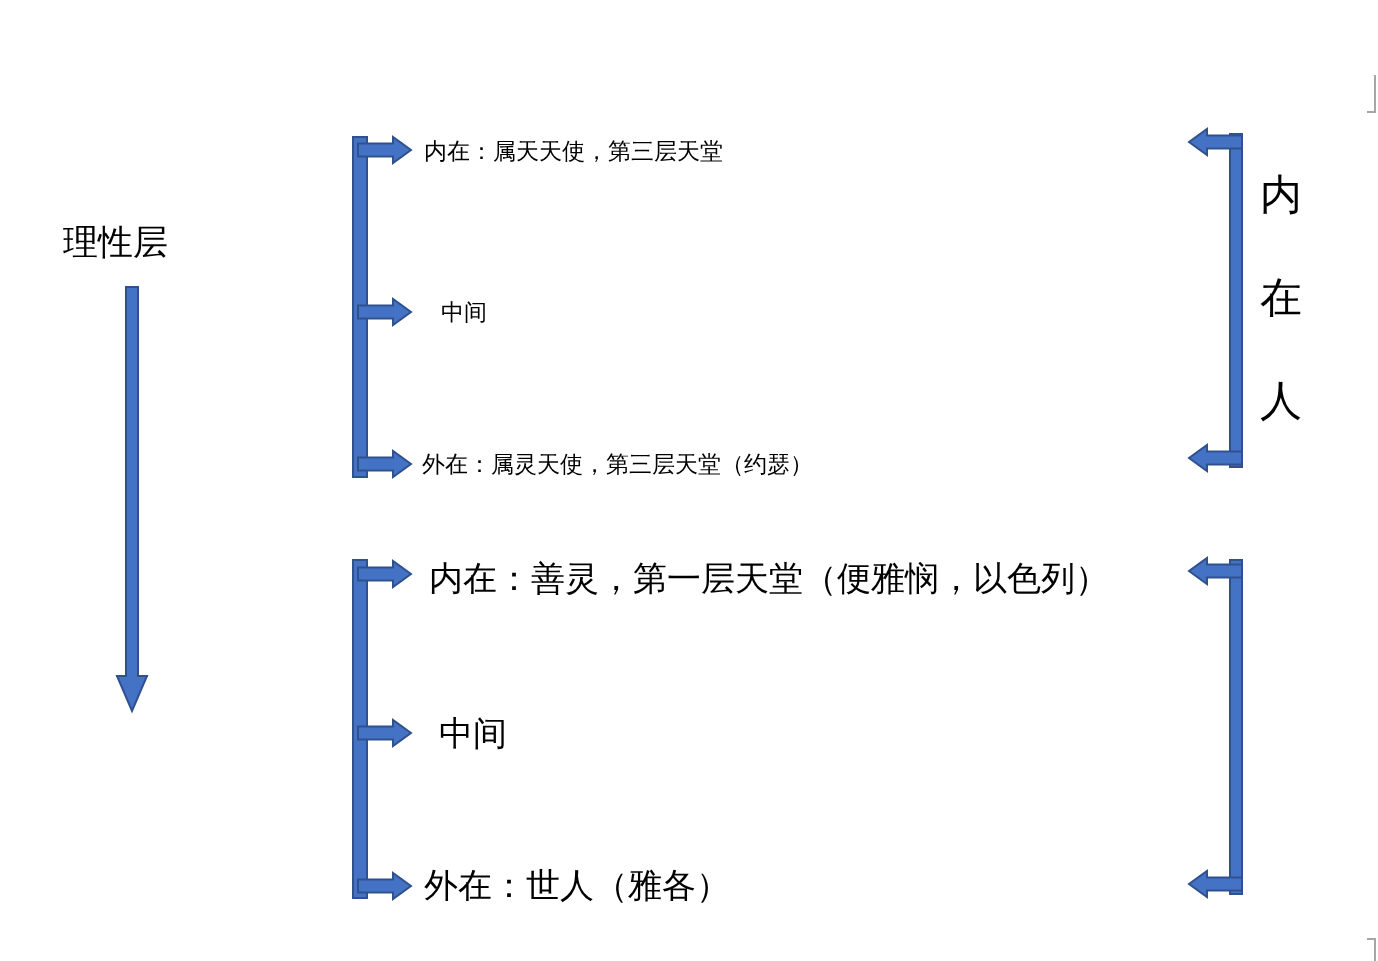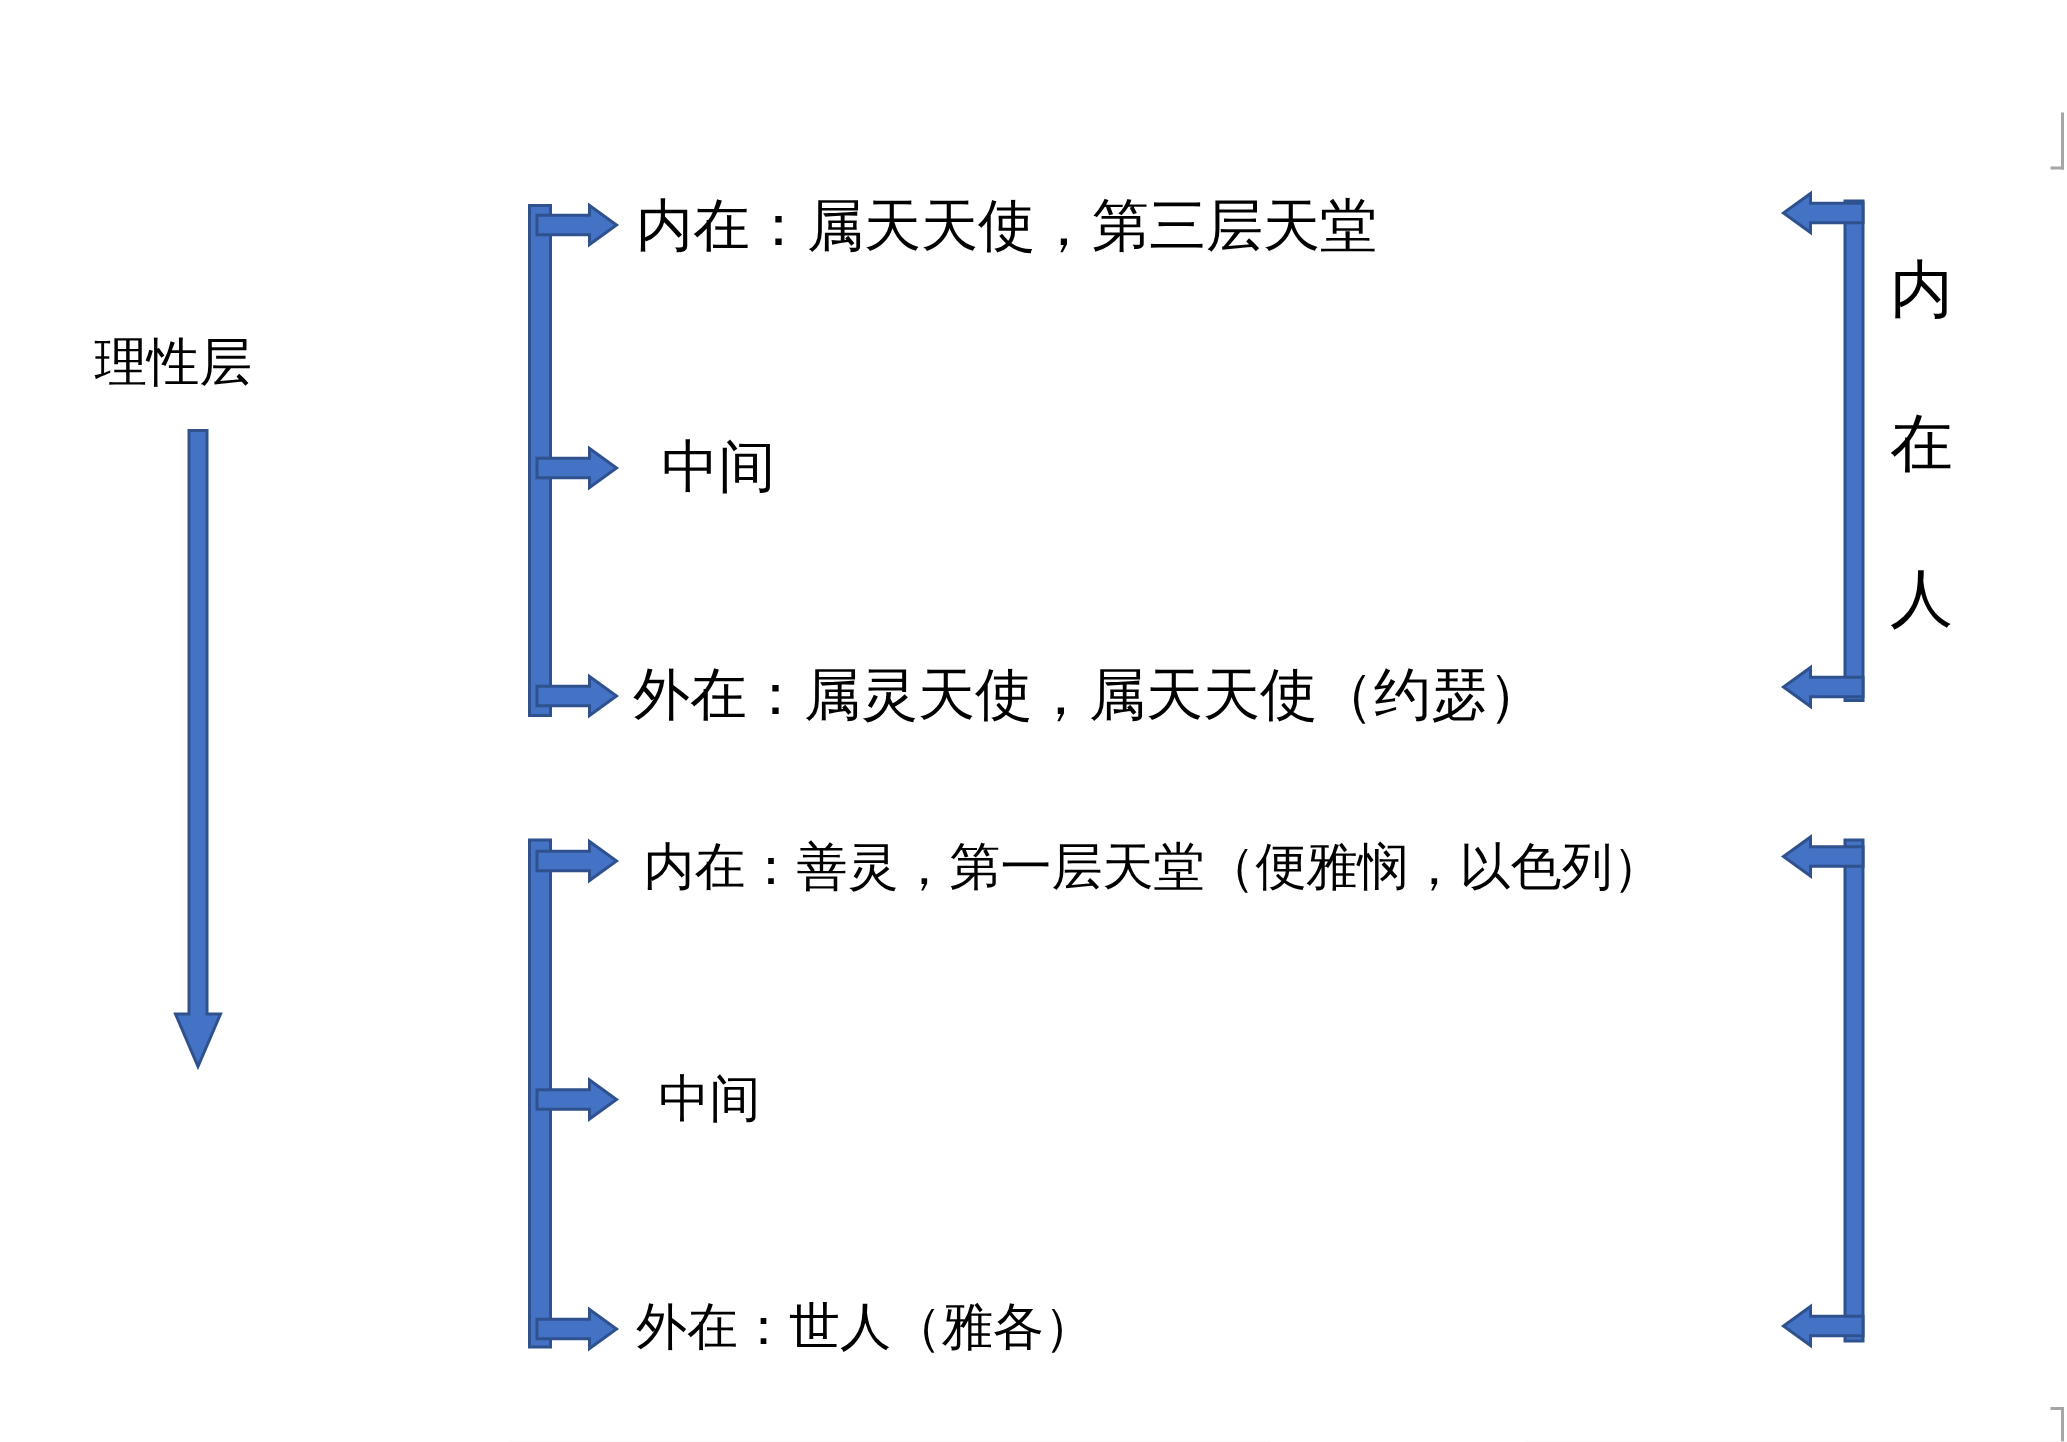--- a/index.html
+++ b/index.html
@@ -36,37 +36,36 @@
   .t {
     position: absolute;
     white-space: nowrap;
     color: var(--text);
   }
   .label-big {
     font-size: 35px;
     line-height: 48px;
   }
   .row-upper {
-    font-size: 38px;
+    font-size: 23px;
     line-height: 34px;
   }
   .row-lower {
     font-size: 34px;
     line-height: 38px;
     text-align: center;
   }
   .vertical-label {
     position: absolute;
     width: 46px;
     color: var(--text);
     font-size: 42px;
     text-align: center;
     white-space: normal;
     word-break: break-all;
-    font-family: Liberation Serif, serif;
   }
   .vlabel-upper { line-height: 103px; }
   .vlabel-lower { line-height: 92px; }
 </style>
 </head>
 <body>
 
 <div class="canvas">
 
   <svg class="shapes" viewBox="0 0 1378 961" xmlns="http://www.w3.org/2000/svg">
@@ -94,21 +93,21 @@
     <rect class="edge-mark" x="1374" y="75" width="2" height="38"></rect>
     <rect class="edge-mark" x="1367" y="111" width="9" height="2"></rect>
     <rect class="edge-mark" x="1367" y="938" width="9" height="2"></rect>
     <rect class="edge-mark" x="1374" y="938" width="2" height="23"></rect>
   </svg>
 
   <div class="t label-big" style="left:63px; top:218px;">理性层</div>
 
   <div class="t row-upper" style="left:424px; top:134px;">内在：属天天使，第三层天堂</div>
   <div class="t row-upper" style="left:441px; top:295px;">中间</div>
-  <div class="t row-upper" style="left:422px; top:447px;">外在：属灵天使，属天天使（约瑟）</div>
+  <div class="t row-upper" style="left:422px; top:447px;">外在：属灵天使，第三层天堂（约瑟）</div>
 
   <div class="t row-lower" style="left:429px; top:559px;">内在：善灵，第一层天堂（便雅悯，以色列）</div>
   <div class="t row-lower" style="left:439px; top:714px;">中间</div>
   <div class="t row-lower" style="left:424px; top:866px;">外在：世人（雅各）</div>
 
   <div class="vertical-label vlabel-upper" style="left:1258px; top:143px;">内在人</div>
 
 </div>
 
 </body></html>

